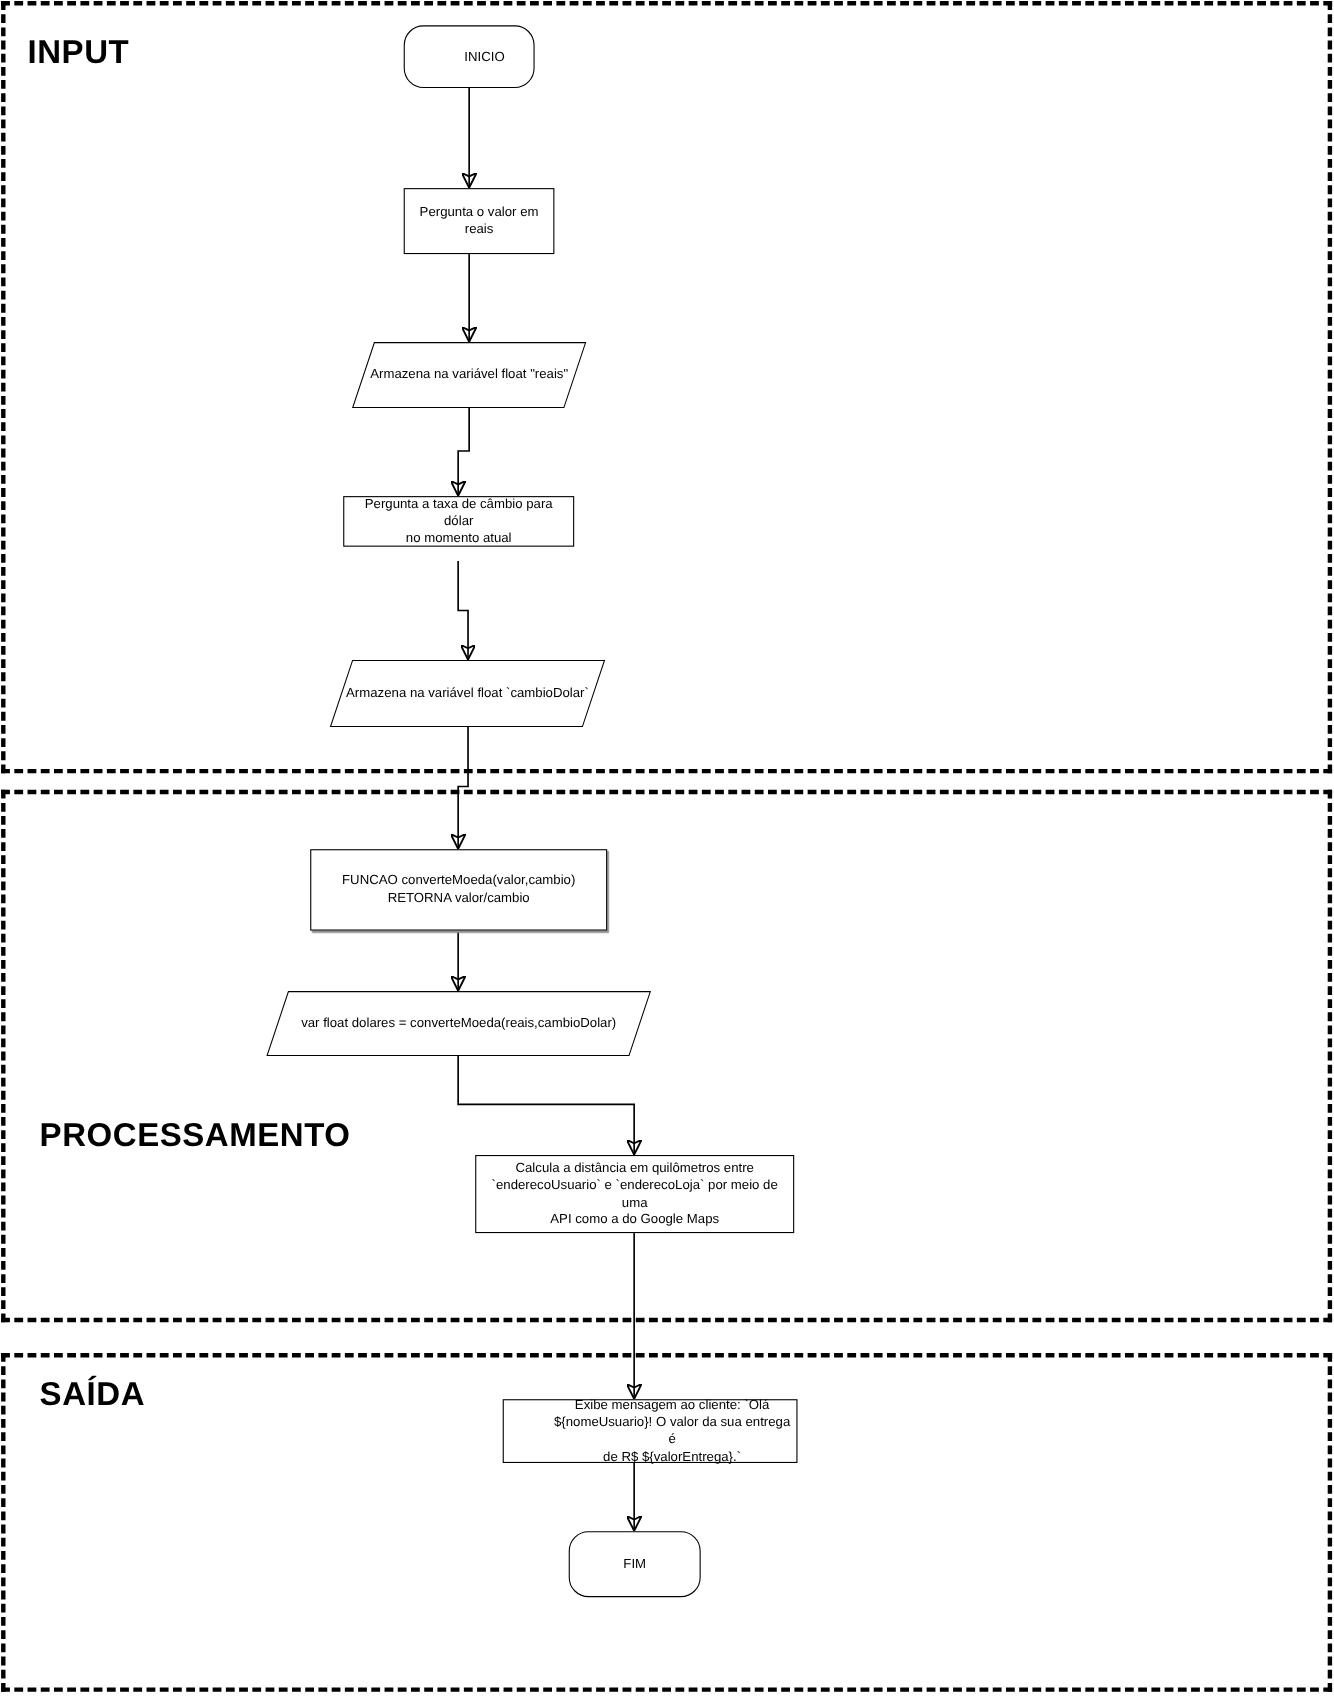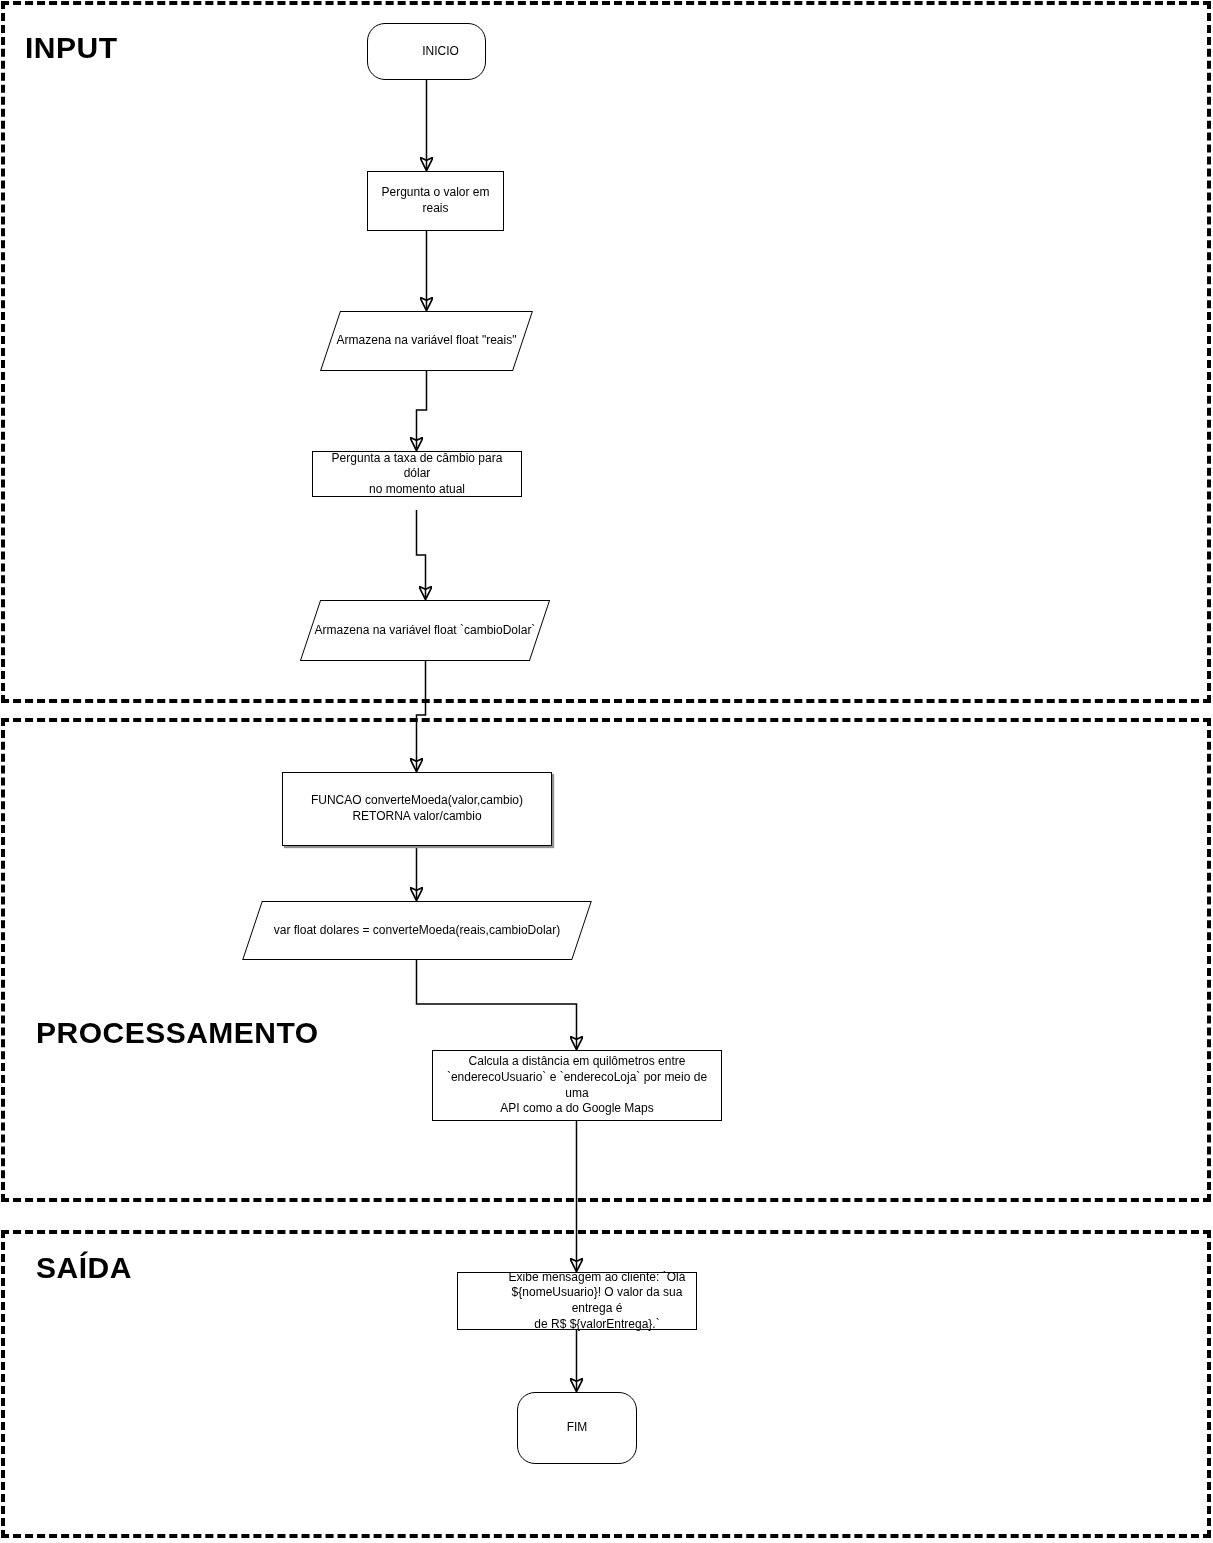--- a/index.html
+++ b/index.html
@@ -122,17 +122,17 @@
 
 <div class="pgram" style="left:242px; top:901px; width:350px; height:59px;">
   <div class="pgram-shape"></div>
   <div class="pgram-label">var float dolares = converteMoeda(reais,cambioDolar)</div>
 </div>
 
 <div class="node box" style="left:432px; top:1050px; width:290px; height:71px;">Calcula a distância em quilômetros entre
 `enderecoUsuario` e `enderecoLoja` por meio de uma
 API como a do Google Maps</div>
 
-<div class="node box" style="left:457px; top:1272px; width:240px; height:58px;padding-left:44px;">Exibe mensagem ao cliente: `Olá
+<div class="node box" style="left:457px; top:1272px; width:268px; height:58px;padding-left:44px;">Exibe mensagem ao cliente: `Olá
 ${nomeUsuario}! O valor da sua entrega é
 de R$ ${valorEntrega}.`</div>
 
-<div class="node box terminal" style="left:517px; top:1392px; width:120px; height:72px;">FIM</div>
+<div class="node box terminal" style="left:517px; top:1392px; width:120px; height:60px;">FIM</div>
 
 </body></html>

